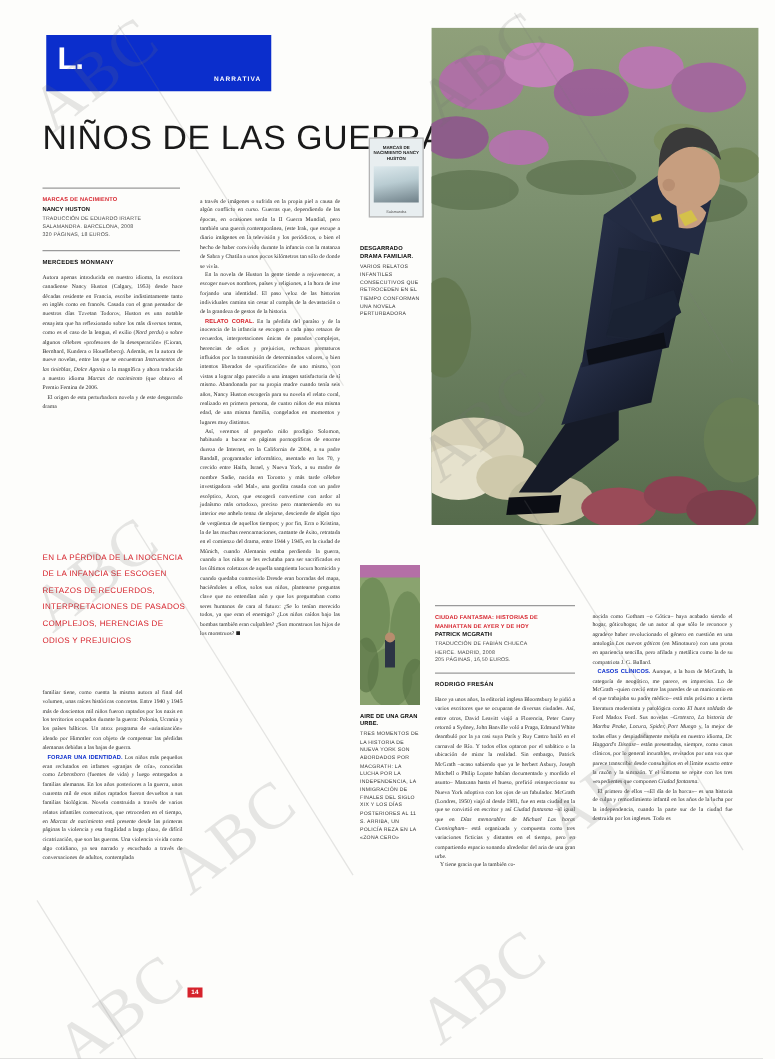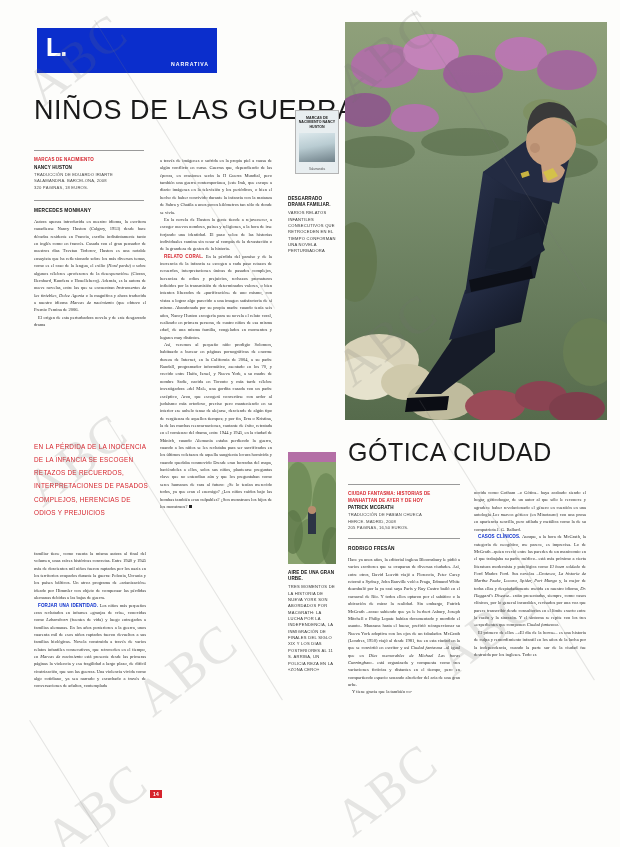--- a/index.html
+++ b/index.html
@@ -202,21 +202,20 @@
         <path d="M124 258 L186 244 L188 256 L126 270 Z" fill="#0d1018"></path>
       </g>
 
       <g opacity="0.85">
         <ellipse cx="246" cy="330" rx="28" ry="34" fill="#6a7f55"></ellipse>
         <ellipse cx="10" cy="240" rx="22" ry="40" fill="#61764e"></ellipse>
       </g>
     </svg>
   </div>
 
-  <div class="headline" id="headline-2">GÓTICA CIUDAD</div>
 
   <div class="rule" style="left:348px;top:484px;width:112px;"></div>
   <div class="meta" style="position:absolute;left:348px;top:491px;width:112px;">
     <div class="bk-title">CIUDAD FANTASMA: HISTORIAS DE MANHATTAN DE AYER Y DE HOY</div>
     <div class="bk-author">PATRICK MCGRATH</div>
     <div class="bk-info" id="a2-info">
         <div>TRADUCCIÓN DE FABIÁN CHUECA</div>
         <div>HERCE. MADRID, 2008</div>
         <div>205 PÁGINAS, 16,50 EUROS.</div>
       </div>

